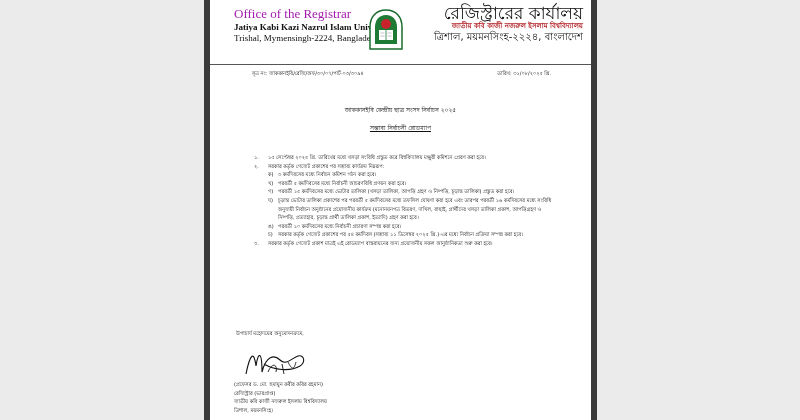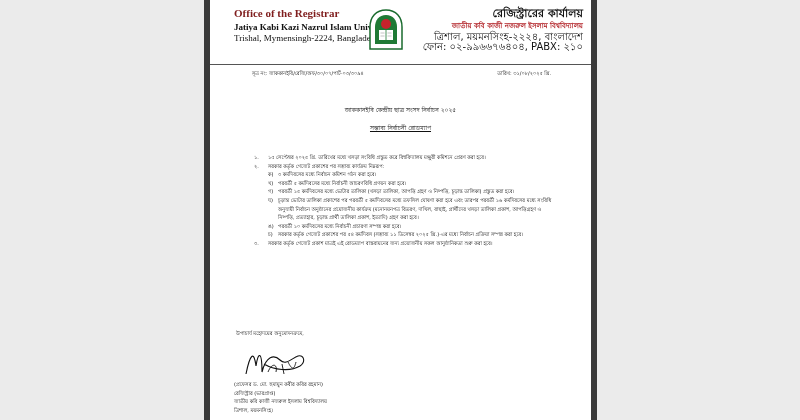--- a/index.html
+++ b/index.html
@@ -12,26 +12,26 @@
   .page-frame {
     position: absolute; left: 204px; top: 0; width: 393px; height: 420px;
     background: #3a3a3a;
   }
   .page {
     position: absolute; left: 210px; top: 0; width: 381px; height: 420px;
     background: #ffffff; color: #111;
     overflow: hidden;
   }
   .hdr-en { position: absolute; left: 24px; top: 6px; width: 150px; }
-  .hdr-en .t1 { font-family: "Liberation Serif", serif; font-weight: bold; font-size: 11px; line-height: 15px; color:#7f1d1d; white-space: nowrap; }
+  .hdr-en .t1 { font-family: "Liberation Serif", serif; font-weight: normal; font-size: 13px; line-height: 15px; color:#a21caf; white-space: nowrap; }
   .hdr-en .t2 { font-family: "Liberation Serif", serif; font-weight: bold; font-size: 9px; line-height: 12px; white-space: nowrap; }
   .hdr-en .t3, .hdr-en .t4 { font-family: "Liberation Serif", serif; font-size: 9px; line-height: 11px; white-space: nowrap; }
   .logo { position: absolute; left: 158px; top: 9px; width: 36px; height: 42px; }
   .hdr-bn { position: absolute; right: 8px; top: 6px; width: 170px; text-align: right; }
-  .hdr-bn .t1 { font-size: 11px; font-weight: bold; line-height: 15px; white-space: nowrap; }
+  .hdr-bn .t1 { font-size: 17px; font-weight: normal; line-height: 15px; white-space: nowrap; }
   .hdr-bn .t2 { font-size: 7px; font-weight: bold; color: #b3262b; line-height: 11px; white-space: nowrap; }
   .hdr-bn .t3, .hdr-bn .t4 { font-size: 10px; line-height: 10px; white-space: nowrap; }
   .rule { position: absolute; left: 0; right: 0; top: 64px; height: 1px; background: #555; }
   .memo { position: absolute; left: 42px; top: 70px; font-size: 5px; white-space: nowrap; }
   .date { position: absolute; right: 40px; top: 70px; font-size: 5px; white-space: nowrap; }
   .title { position: absolute; left: 0; right: 0; top: 105px; text-align: center; font-size: 6px; white-space: nowrap; }
   .subtitle { position: absolute; left: 0; right: 0; top: 123px; text-align: center; font-size: 6px; text-decoration: underline; white-space: nowrap; }
   .body { position: absolute; left: 44px; top: 153px; width: 300px; font-size: 5px; line-height: 8.6px; }
   .item { display: flex; }
   .num { width: 14px; flex: none; }
@@ -62,21 +62,20 @@
     <line x1="12.5" y1="24" x2="16.5" y2="24" stroke="#888" stroke-width="0.5"></line>
     <line x1="12.5" y1="27" x2="16.5" y2="27" stroke="#888" stroke-width="0.5"></line>
     <line x1="19.5" y1="24" x2="23.5" y2="24" stroke="#888" stroke-width="0.5"></line>
     <line x1="19.5" y1="27" x2="23.5" y2="27" stroke="#888" stroke-width="0.5"></line>
   </svg>
 
   <div class="hdr-bn">
     <div class="t1">রেজিস্ট্রারের কার্যালয়</div>
     <div class="t2">জাতীয় কবি কাজী নজরুল ইসলাম বিশ্ববিদ্যালয়</div>
     <div class="t3">ত্রিশাল, ময়মনসিংহ-২২২৪, বাংলাদেশ</div>
-    <div class="t4">ফোন: ০২-৯৯৬৬৭৬৪০৪, PABX: ২১০</div>
   </div>
 
   <div class="rule"></div>
 
   <div class="memo">সূত্র নং: জাককানইবি/রেজি/অফ/৩০/০৭/পার্ট-০৩/৩০৯৪</div>
   <div class="date">তারিখ: ৩১/০৮/২০২৫ খ্রি.</div>
 
   <div class="title">জাককানইবি কেন্দ্রীয় ছাত্র সংসদ নির্বাচন ২০২৫</div>
   <div class="subtitle">সম্ভাব্য নির্বাচনী রোডম্যাপ</div>
 

